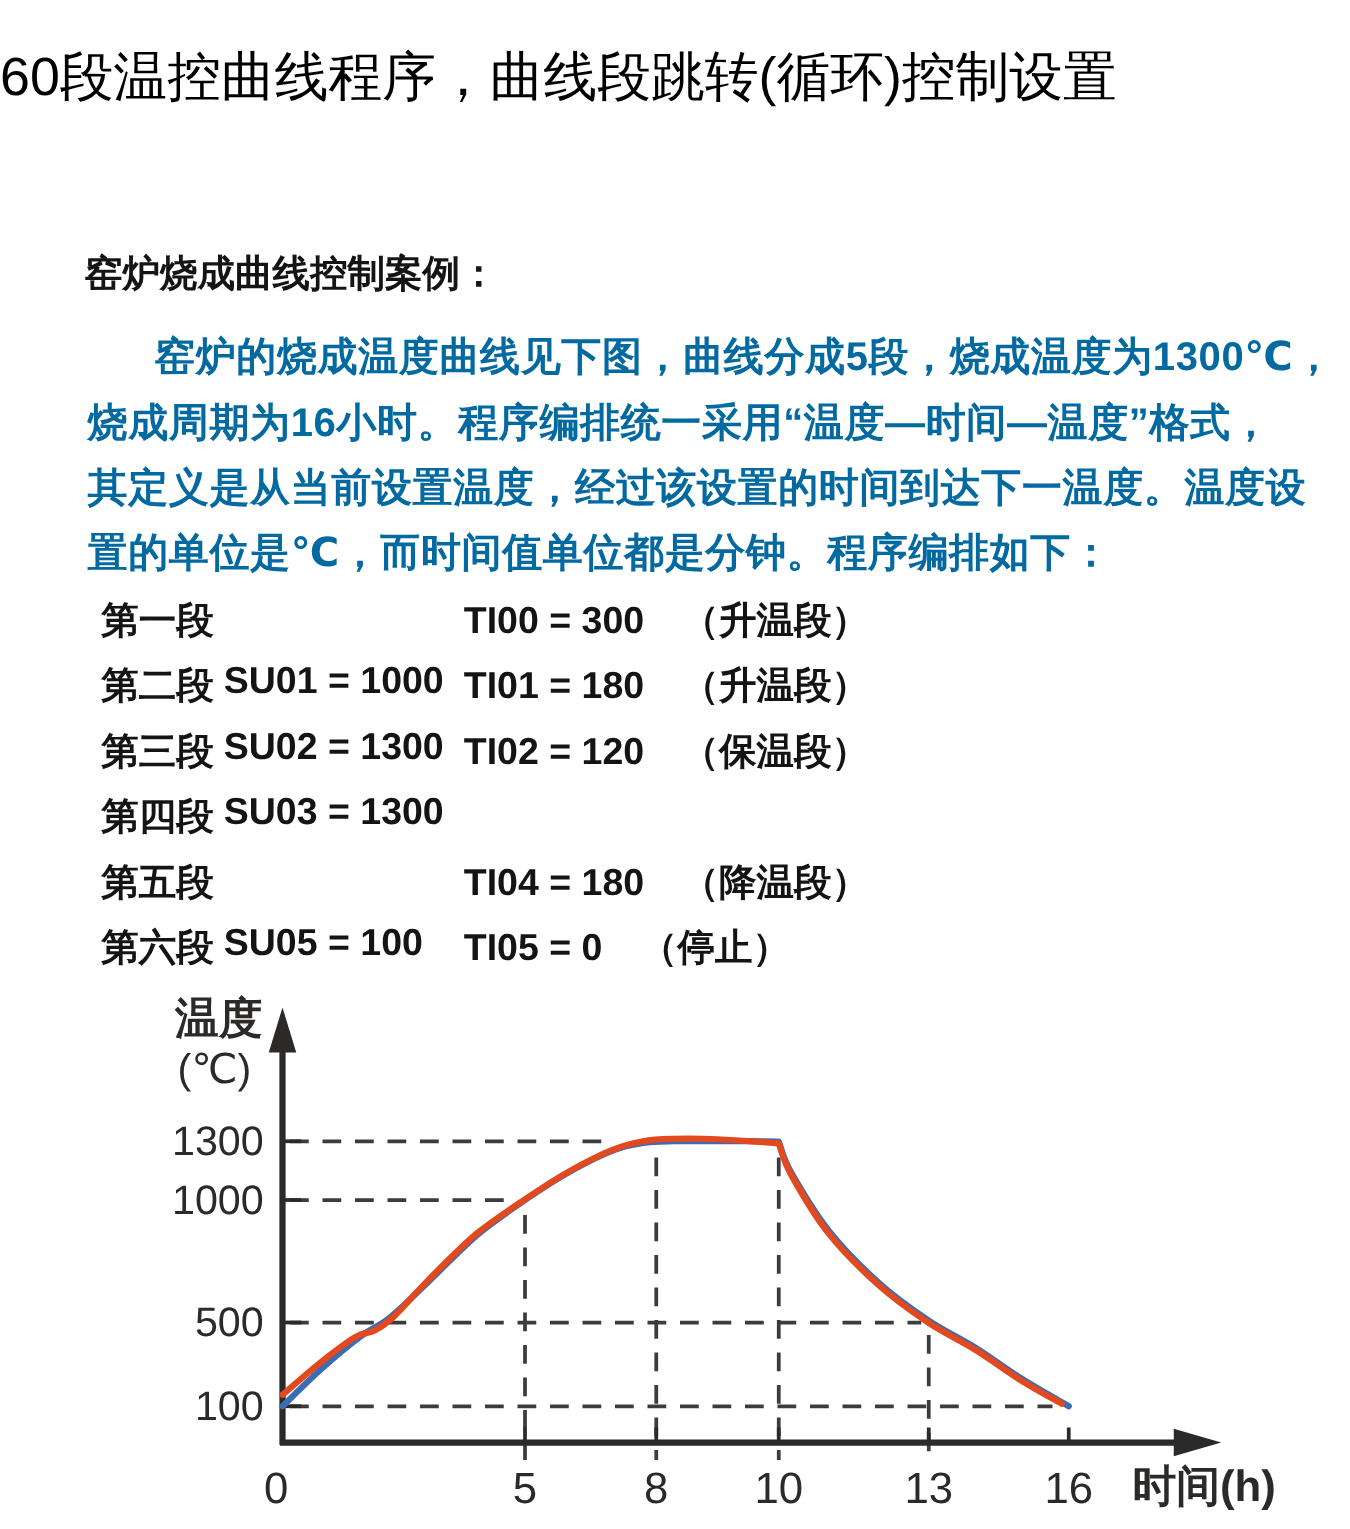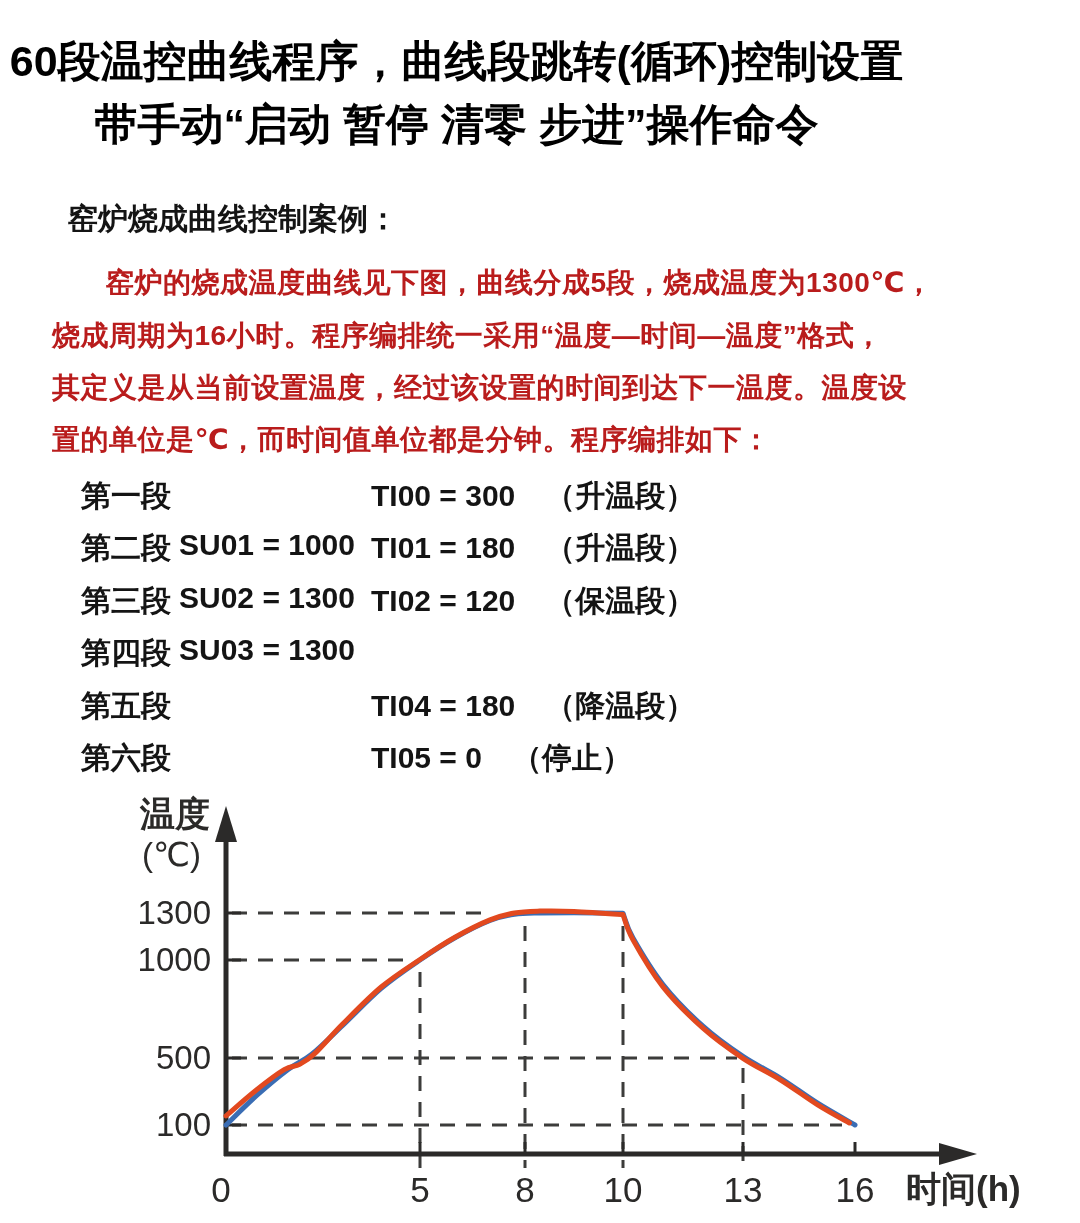--- a/index.html
+++ b/index.html
@@ -1,48 +1,47 @@
 <!DOCTYPE html>
 <html><head>
 <meta charset="utf-8">
 <style>
   html,body{margin:0;padding:0;background:#ffffff;}
   .page{
     position:relative;width:1080px;height:1223px;background:#ffffff;overflow:hidden;
     font-family:"Liberation Sans","DejaVu Sans",sans-serif;color:#1c1c1c;
   }
   .title{
-    position:absolute;left:0;width:968px;text-align:center;
-    font-size:43px;font-weight:700;color:#000;letter-spacing:0px;
+    position:absolute;left:0;width:968px;text-align:left;
+    font-size:43px;font-weight:400;color:#000;letter-spacing:0px;
     padding-right:55px;box-sizing:border-box;white-space:nowrap;
   }
   .title.l1{top:33px;}
   .title.l2{top:96px;}
   .heading{
     position:absolute;left:68px;top:199px;font-size:30px;font-weight:700;color:#141414;white-space:nowrap;font-family:Liberation Mono, monospace;
   }
   .pline{
-    position:absolute;left:52px;font-size:28px;font-weight:700;color:#b91c1c;white-space:nowrap;letter-spacing:0.5px;
+    position:absolute;left:70px;font-size:32px;font-weight:700;color:#0369a1;white-space:nowrap;letter-spacing:0.5px;
   }
   .pline.indent{padding-left:54px;}
   .seg-row{position:absolute;left:0;width:1080px;height:42px;font-size:30px;color:#141414;white-space:nowrap;margin-left:13px;}
   .seg-label{position:absolute;left:68px;font-weight:700;}
   .seg-su{position:absolute;left:166px;font-weight:600;}
   .seg-tin{position:absolute;left:358px;font-weight:600;}
   .seg-note{font-weight:700;margin-left:30px;}
   #chart{position:absolute;left:0;top:780px;width:1080px;height:443px;}
   #chart text{font-family:"Liberation Sans","DejaVu Sans",sans-serif;fill:#2b2a29;}
 </style>
 </head>
 <body>
 
 <div class="page">
 
   <div class="title l1">60段温控曲线程序，曲线段跳转(循环)控制设置</div>
-  <div class="title l2">带手动“启动 暂停 清零 步进”操作命令</div>
 
   <div class="heading">窑炉烧成曲线控制案例：</div>
 
   <div class="pline indent" style="top:264px">窑炉的烧成温度曲线见下图，曲线分成5段，烧成温度为1300℃，</div>
   <div class="pline" style="top:317px">烧成周期为16小时。程序编排统一采用“温度—时间—温度”格式，</div>
   <div class="pline" style="top:369px">其定义是从当前设置温度，经过该设置的时间到达下一温度。温度设</div>
   <div class="pline" style="top:421px">置的单位是℃，而时间值单位都是分钟。程序编排如下：</div>
 
   <div id="segments">
       <div class="seg-row" style="top: 476px;">
@@ -62,20 +61,21 @@
       <div class="seg-row" style="top: 633.2px;">
         <span class="seg-label">第四段</span>
         <span class="seg-su">SU03 = 1300</span>
       </div>
       <div class="seg-row" style="top: 685.6px;">
         <span class="seg-label">第五段</span>
         <span class="seg-tin"><span class="">TI04 = 180</span><span class="seg-note">（降温段）</span></span>
       </div>
       <div class="seg-row" style="top: 738px;">
         <span class="seg-label">第六段</span>
+        <span class="seg-su">SU05 = 100</span>
         <span class="seg-tin"><span class="">TI05 = 0</span><span class="seg-note">（停止）</span></span>
       </div>
     </div>
 
   <svg id="chart" viewBox="0 780 1080 443" aria-hidden="false">
       <line x1="232" y1="1125" x2="842" y2="1125" stroke="#3c3c3b" stroke-width="3" stroke-dasharray="15 11"></line>
       <line x1="232" y1="1058" x2="737" y2="1058" stroke="#3c3c3b" stroke-width="3" stroke-dasharray="15 11"></line>
       <line x1="232" y1="960" x2="408" y2="960" stroke="#3c3c3b" stroke-width="3" stroke-dasharray="15 11"></line>
       <line x1="232" y1="913" x2="490" y2="913" stroke="#3c3c3b" stroke-width="3" stroke-dasharray="15 11"></line>
       <line x1="420" y1="972" x2="420" y2="1168" stroke="#3c3c3b" stroke-width="3" stroke-dasharray="15 11"></line>

